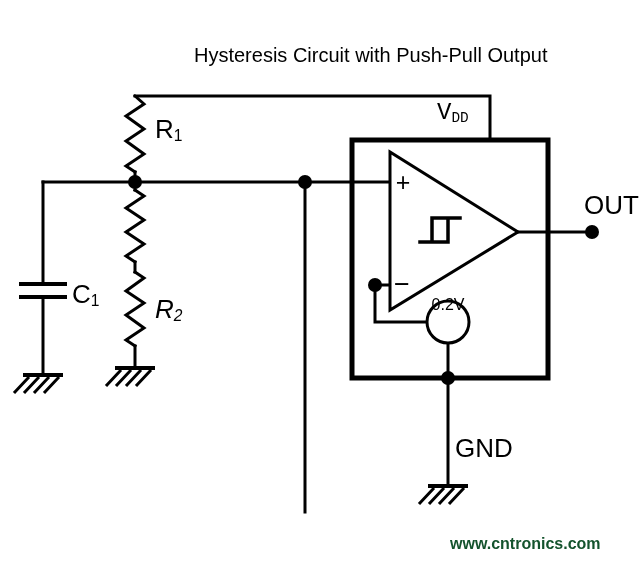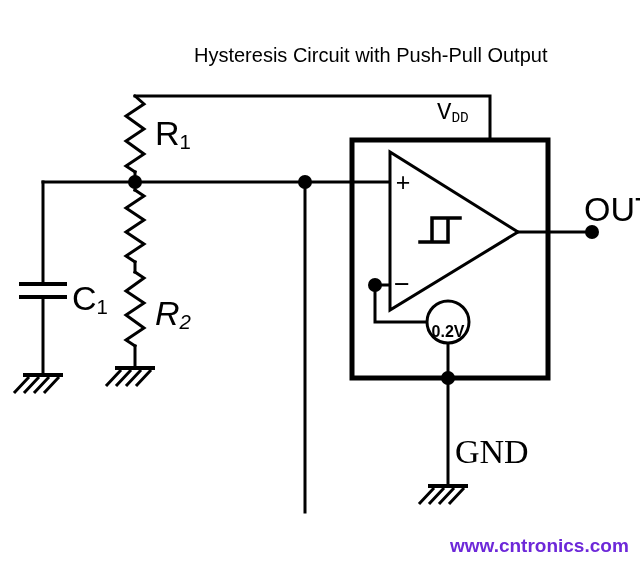--- a/index.html
+++ b/index.html
@@ -9,21 +9,21 @@
     height: 564px;
     background: #ffffff;
     font-family: "Liberation Sans", sans-serif;
     color: #000000;
     overflow: hidden;
   }
   .canvas svg { position: absolute; left: 0; top: 0; }
   .lbl {
     position: absolute;
     line-height: 1;
-    font-size: 34px;
+    font-size: 26px;
     font-weight: 500;
     color: #000000;
     white-space: nowrap;
   }
   .lbl .sub {
     font-size: 0.60em;
     vertical-align: -0.22em;
     letter-spacing: 0;
   }
   .title {
@@ -34,23 +34,23 @@
     font-weight: 500;
     line-height: 1.1;
     white-space: nowrap;
   }
   .small-lbl { font-size: 16px; font-weight: 500; }
   .center { text-align: center; }
   .watermark {
     position: absolute;
     left: 450px;
     top: 535px;
-    font-size: 19px;
+    font-size: 16px;
     font-weight: 700;
-    color: #6d28d9;
+    color: #14532d;
     white-space: nowrap;
   }
 </style>
 </head>
 <body>
 
 <div class="canvas">
 
   <svg width="640" height="564" viewBox="0 0 640 564">
     <g stroke="#000000" fill="none" stroke-width="3" stroke-linecap="square" stroke-linejoin="miter">
@@ -167,24 +167,24 @@
   <div class="lbl" style="left:72px; top:281px;">
     <span>C</span><span class="sub">1</span>
   </div>
 
   <div class="lbl" style="left:437px; top:101px; font-size:24px;font-family:Liberation Mono, monospace;">
     <span>V</span><span class="sub">DD</span>
   </div>
 
   <div class="lbl" style="left:584px; top:192px;">OUT</div>
 
-  <div class="lbl" style="left:455px; top:435px;font-family:Liberation Serif, serif;">GND</div>
+  <div class="lbl" style="left:455px; top:435px;">GND</div>
 
 
-  <div class="lbl small-lbl center" style="left:421px; top:324px; width:54px;font-weight:bold;">0.2V</div>
+  <div class="lbl small-lbl center" style="left:421px; top:297px; width:54px;">0.2V</div>
 
   <div class="lbl center" style="left:392px; top:170px; width:22px; font-size:25px;">+</div>
 
   <div class="lbl center" style="left:391px; top:271px; width:22px; font-size:27px;">−</div>
 
   <div class="watermark">www.cntronics.com</div>
 
 </div>
 
 </body></html>

